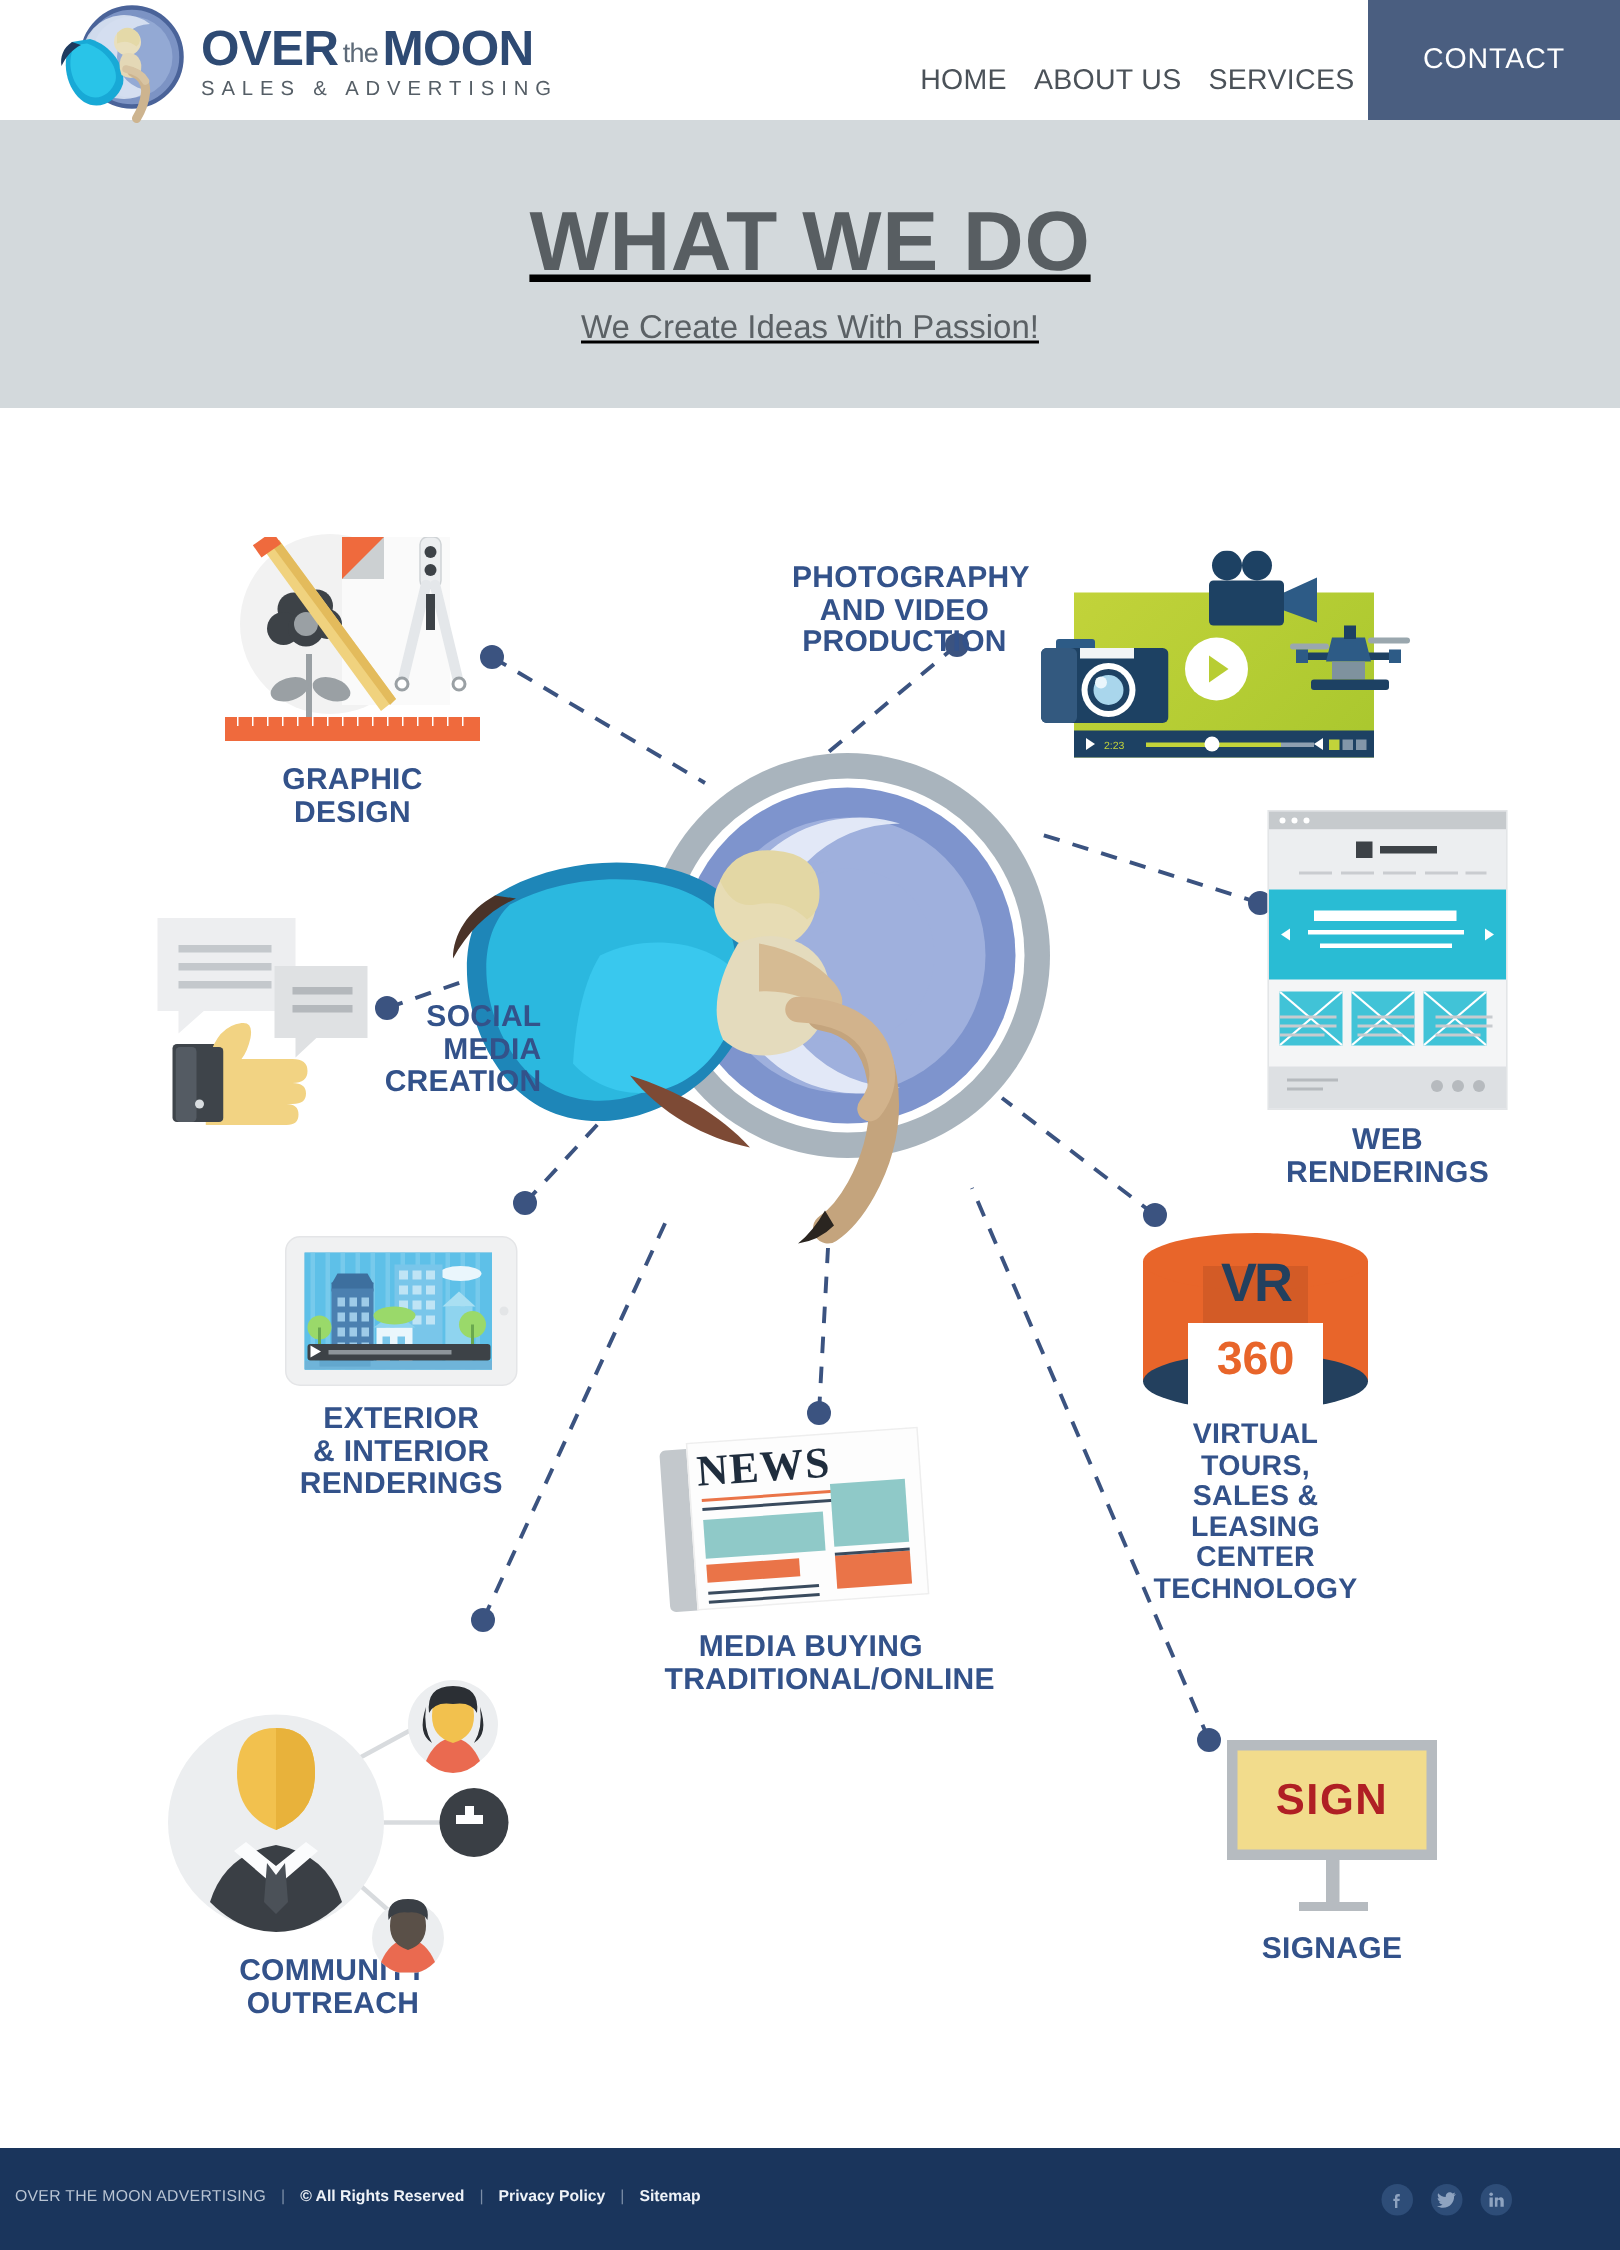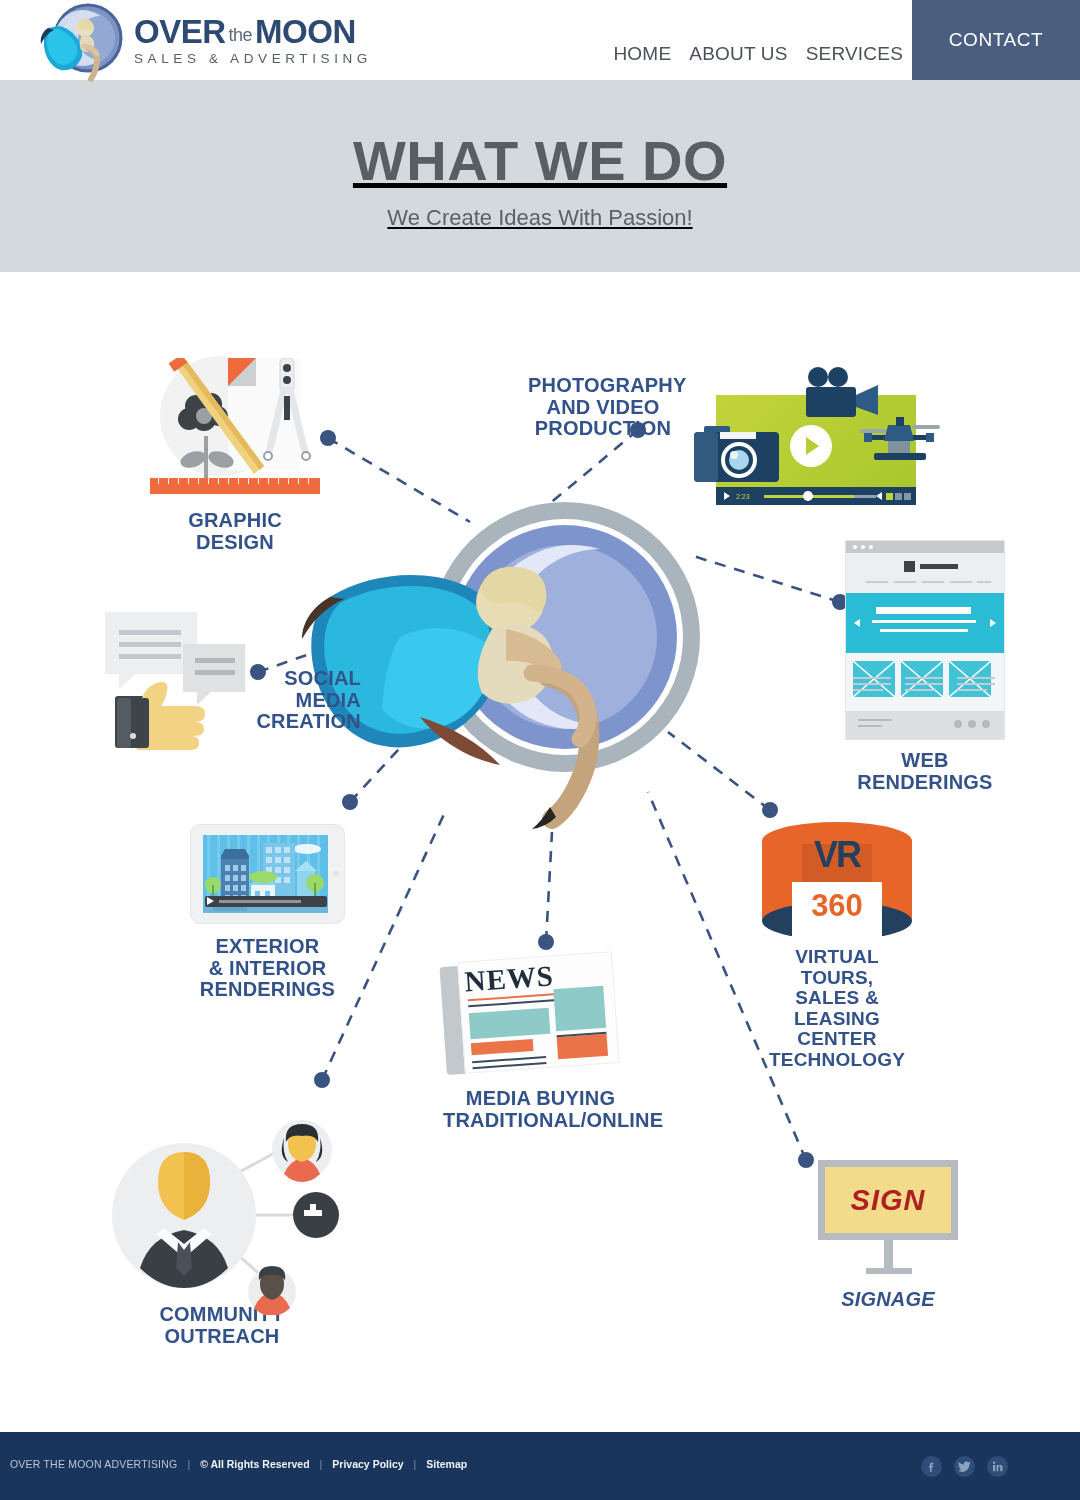--- a/index.html
+++ b/index.html
@@ -590,21 +590,21 @@
         <div class="vr-360">360</div>
       </div>
       <div class="cap sm" style="width:150px;">
         <div>VIRTUAL TOURS,</div>
         <div>SALES &amp; LEASING</div>
         <div>CENTER</div>
         <div>TECHNOLOGY</div>
       </div>
     </div>
 
-    <div class="node" style="left:818px; top:888px; width:140px;font-style:italic;">
+    <div class="node" style="left:818px; top:888px; width:140px;">
       <div class="art sg-wrap">
         <div class="sg-board">
             <div class="sg-face">SIGN</div>
           </div>
         <div class="sg-post"></div>
         <div class="sg-base"></div>
       </div>
       <div class="cap" style="margin-top:14px; width:140px;">
         <div>SIGNAGE</div>
       </div>

